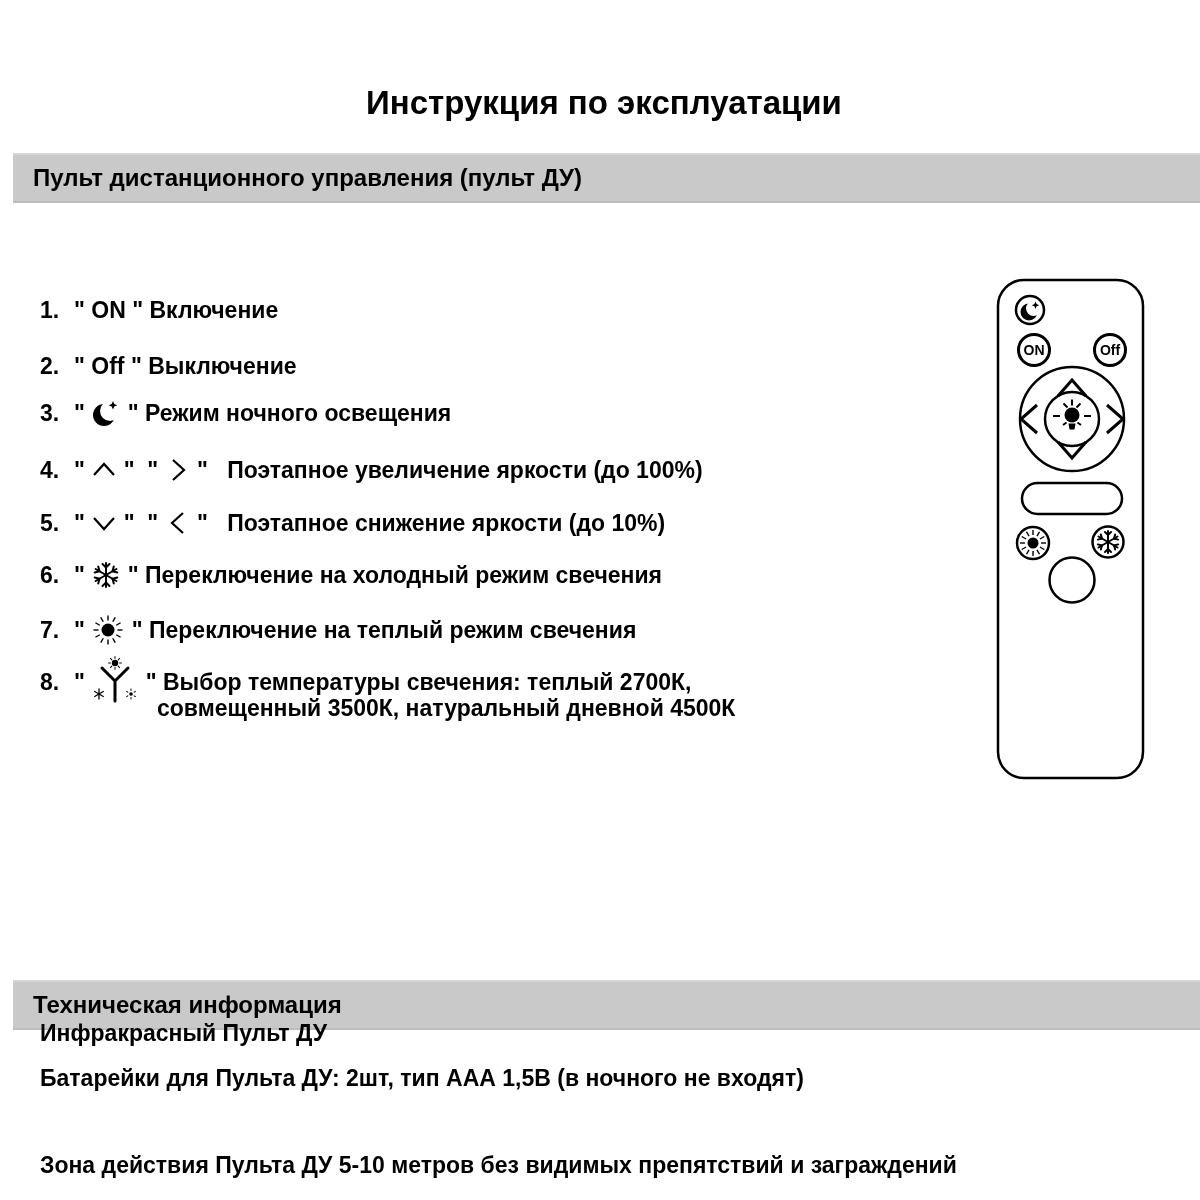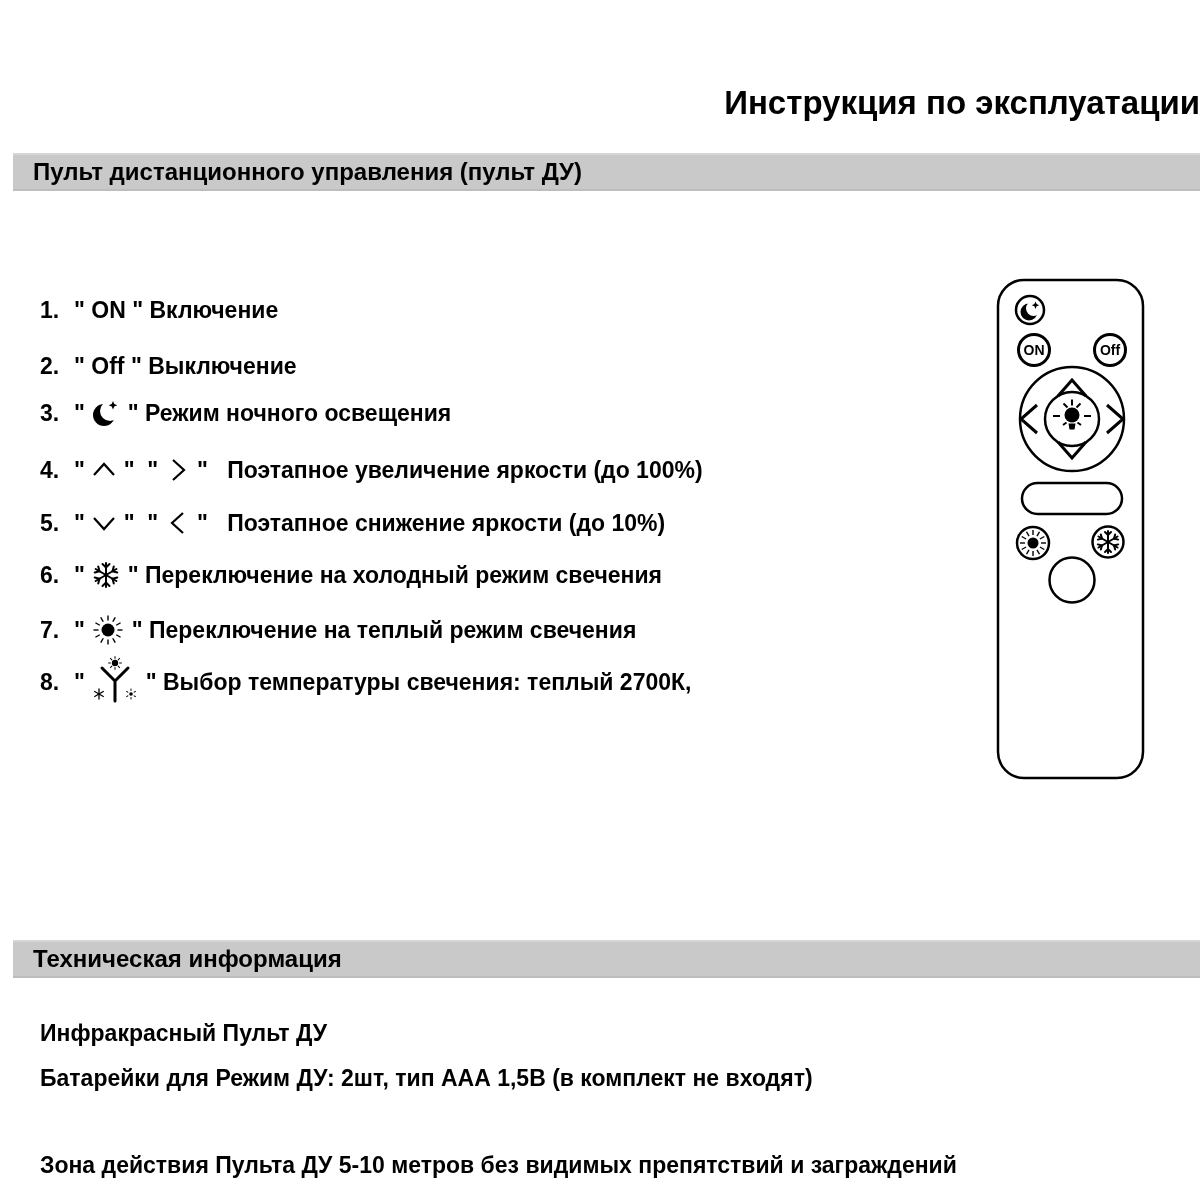--- a/index.html
+++ b/index.html
@@ -3,30 +3,30 @@
 <meta charset="utf-8">
 <style>
   html,body{margin:0;padding:0;}
   body{
     width:1200px;height:1200px;position:relative;overflow:hidden;
     background:#ffffff;color:#000;
     font-family:"Liberation Sans", sans-serif;
   }
   .title{
     position:absolute;top:64px;left:8px;right:0;
-    text-align:right;font-size:33px;font-weight:bold;line-height:42px;margin-top:18px;
+    text-align:center;font-size:33px;font-weight:bold;line-height:42px;margin-top:18px;
   }
   .section-bar{
-    position:absolute;left:13px;right:0;height:38px;
+    position:absolute;left:13px;right:0;height:50px;
     background:#c9c9c9;border-top:2px solid #d6d6d6;border-bottom:2px solid #bdbdbd;
     box-sizing:border-box;display:flex;align-items:center;padding-left:20px;
     font-size:24px;font-weight:bold;
   }
   #bar-remote{top:153px;}
-  #bar-tech{top:940px;}
+  #bar-tech{top:980px;}
   #instruction-list{position:absolute;top:0;left:0;width:960px;height:760px;}
   .item{
     position:absolute;left:40px;height:52px;
     display:flex;align-items:center;
     font-size:23px;font-weight:bold;
   }
   .item .num{width:34px;flex:none;}
   .item .txt{white-space:pre;}
   .icn{display:flex;align-items:center;flex:none;}
   .item-line2{
@@ -202,20 +202,21 @@
               <line y1="-3.2" y2="-5.4" transform="rotate(120)"></line>
               <line y1="-3.2" y2="-5.4" transform="rotate(180)"></line>
               <line y1="-3.2" y2="-5.4" transform="rotate(240)"></line>
               <line y1="-3.2" y2="-5.4" transform="rotate(300)"></line>
             </g>
           </g>
         </svg>
       </span>
       <span class="txt"> " Выбор температуры свечения: теплый 2700К,</span>
     </div>
+    <div class="item-line2">совмещенный 3500К, натуральный дневной 4500К</div>
   </div>
 
 <svg class="remote" viewBox="0 0 170 520">
   <rect x="13" y="7" width="145" height="498" rx="26" fill="#ffffff" stroke="#000" stroke-width="2.5"></rect>
 
   <g>
     <circle cx="45" cy="37" r="14" fill="none" stroke="#000" stroke-width="2.5"></circle>
     <g>
       <circle cx="44" cy="39" r="8.5" fill="#000"></circle>
       <circle cx="48.5" cy="35.5" r="7.5" fill="#fff"></circle>
@@ -315,14 +316,14 @@
   </g>
 
   <circle cx="87" cy="307" r="22.5" fill="none" stroke="#000" stroke-width="2.5"></circle>
 </svg>
 
 <div class="section-bar" id="bar-tech">
   <span>Техническая информация</span>
 </div>
 
 <div class="tech-line" id="tech-line-0">Инфракрасный Пульт ДУ</div>
-<div class="tech-line" id="tech-line-1">Батарейки для Режим ДУ: 2шт, тип ААА 1,5В (в комплект не входят)</div>
+<div class="tech-line" id="tech-line-1">Батарейки для Пульта ДУ: 2шт, тип ААА 1,5В (в ночного не входят)</div>
 <div class="tech-line" id="tech-line-2">Зона действия Пульта ДУ 5-10 метров без видимых препятствий и заграждений</div>
 
 </body></html>

